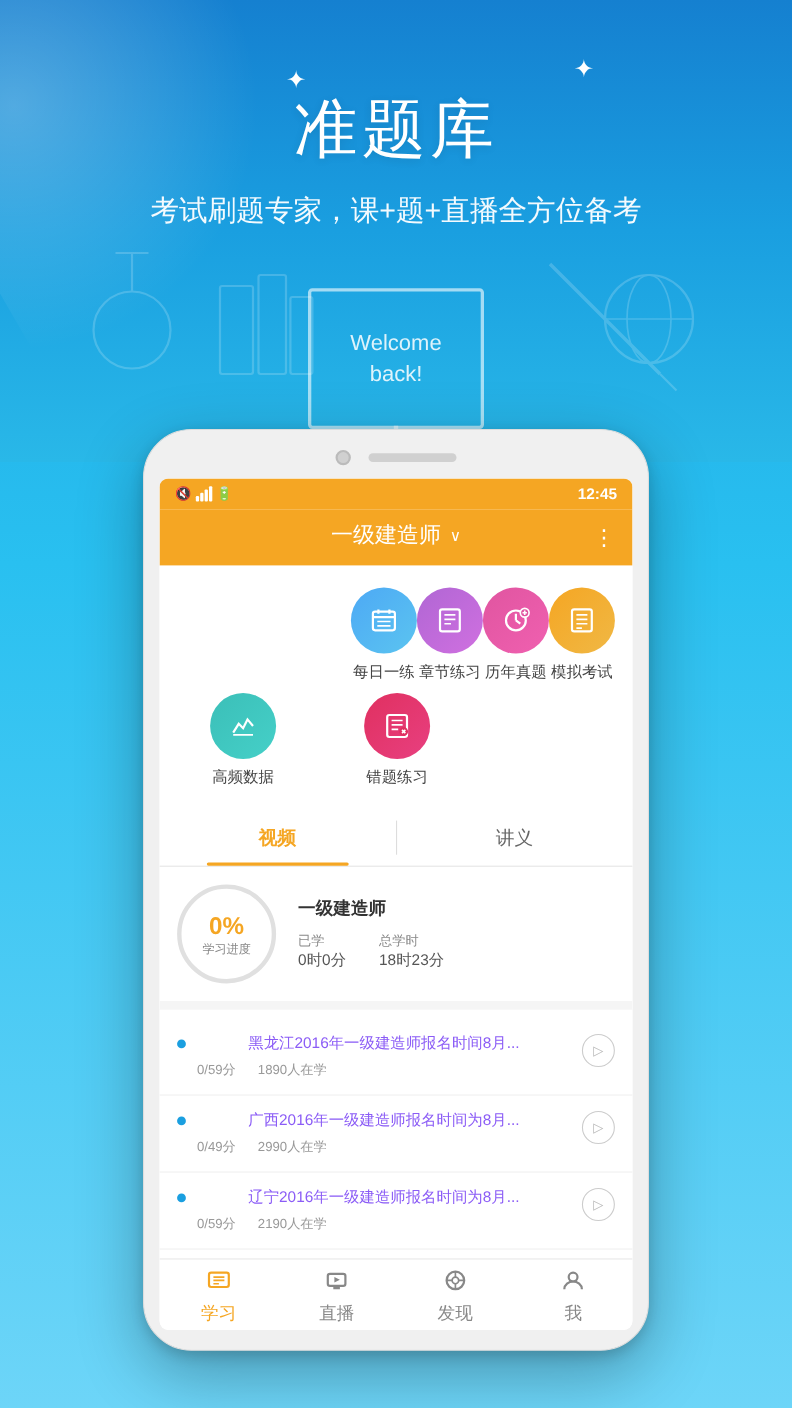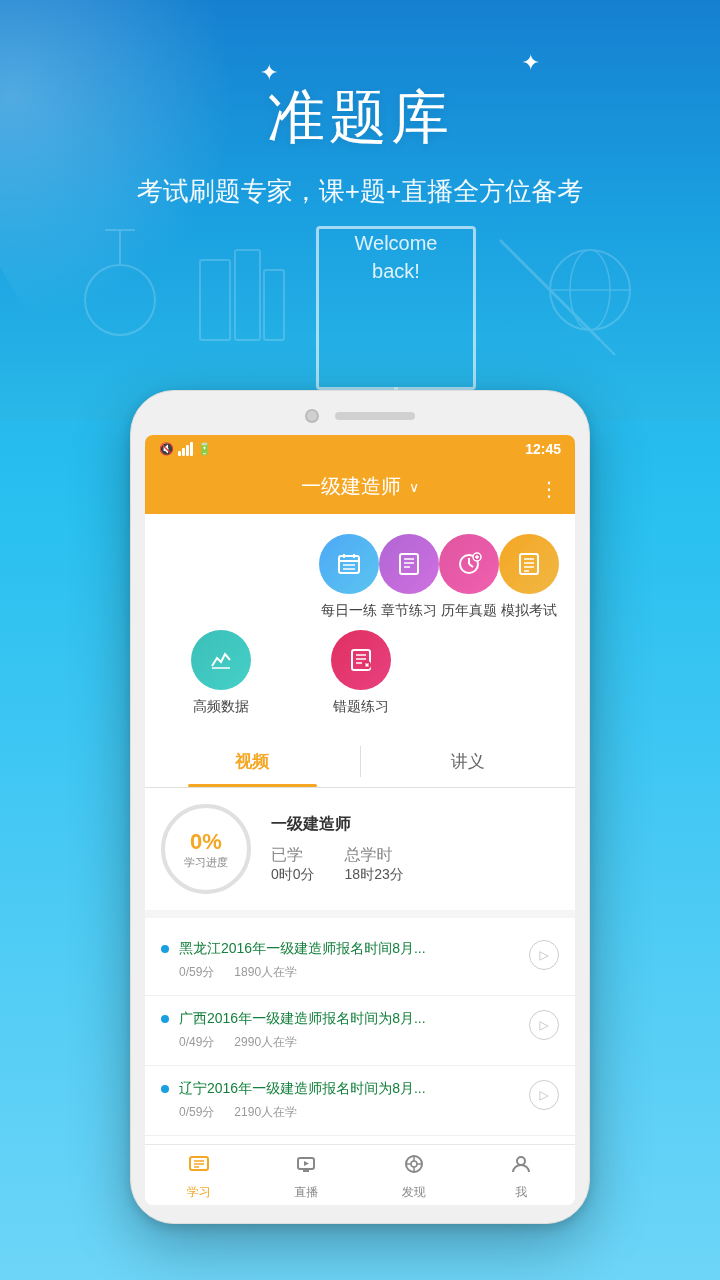--- a/index.html
+++ b/index.html
@@ -70,28 +70,28 @@
       opacity: 0.18;
     }
 
     
     .welcome-board {
       position: absolute;
       bottom: 30px;
       left: 50%;
       transform: translateX(-50%);
       width: 160px;
-      height: 164px;
+      height: 128px;
       border: 3px solid rgba(255,255,255,0.6);
       border-radius: 4px;
       display: flex;
       flex-direction: column;
       align-items: center;
+      justify-content: center;
       z-index: 2;
-      margin-left: 36px;
     }
     .welcome-board::after {
       content: '';
       position: absolute;
       bottom: -30px;
       left: 50%;
       transform: translateX(-50%);
       width: 4px;
       height: 30px;
       background: rgba(255,255,255,0.5);
@@ -335,21 +335,21 @@
     }
     .progress-stats {
       display: flex;
       gap: 30px;
     }
     .stat-item {
       display: flex;
       flex-direction: column;
     }
     .stat-label {
-      font-size: 16px;
+      font-size: 12px;
       color: #888;
     }
     .stat-value {
       font-size: 14px;
       color: #555;
     }
 
     
     .video-list {
       background: white;
@@ -369,22 +369,23 @@
       border-radius: 50%;
       background: #1a9fe0;
       flex-shrink: 0;
       margin-top: 5px;
     }
     .video-content {
       flex: 1;
     }
     .video-title {
       font-size: 14px;
-      color: #15803d;
+      color: #8b5cf6;
       margin-bottom: 6px;
+      text-align: center;
     }
     .video-meta {
       display: flex;
       gap: 20px;
     }
     .video-duration {
       font-size: 12px;
       color: #999;
     }
     .video-students {
@@ -420,21 +421,21 @@
       cursor: pointer;
     }
     .nav-icon {
       font-size: 22px;
       color: #888;
     }
     .nav-icon.active {
       color: #f5a623;
     }
     .nav-label {
-      font-size: 12px;
+      font-size: 16px;
       color: #888;
     }
     .nav-label.active {
       color: #f5a623;
     }
   </style>
 </head>
 <body>
 
 <div class="banner">

